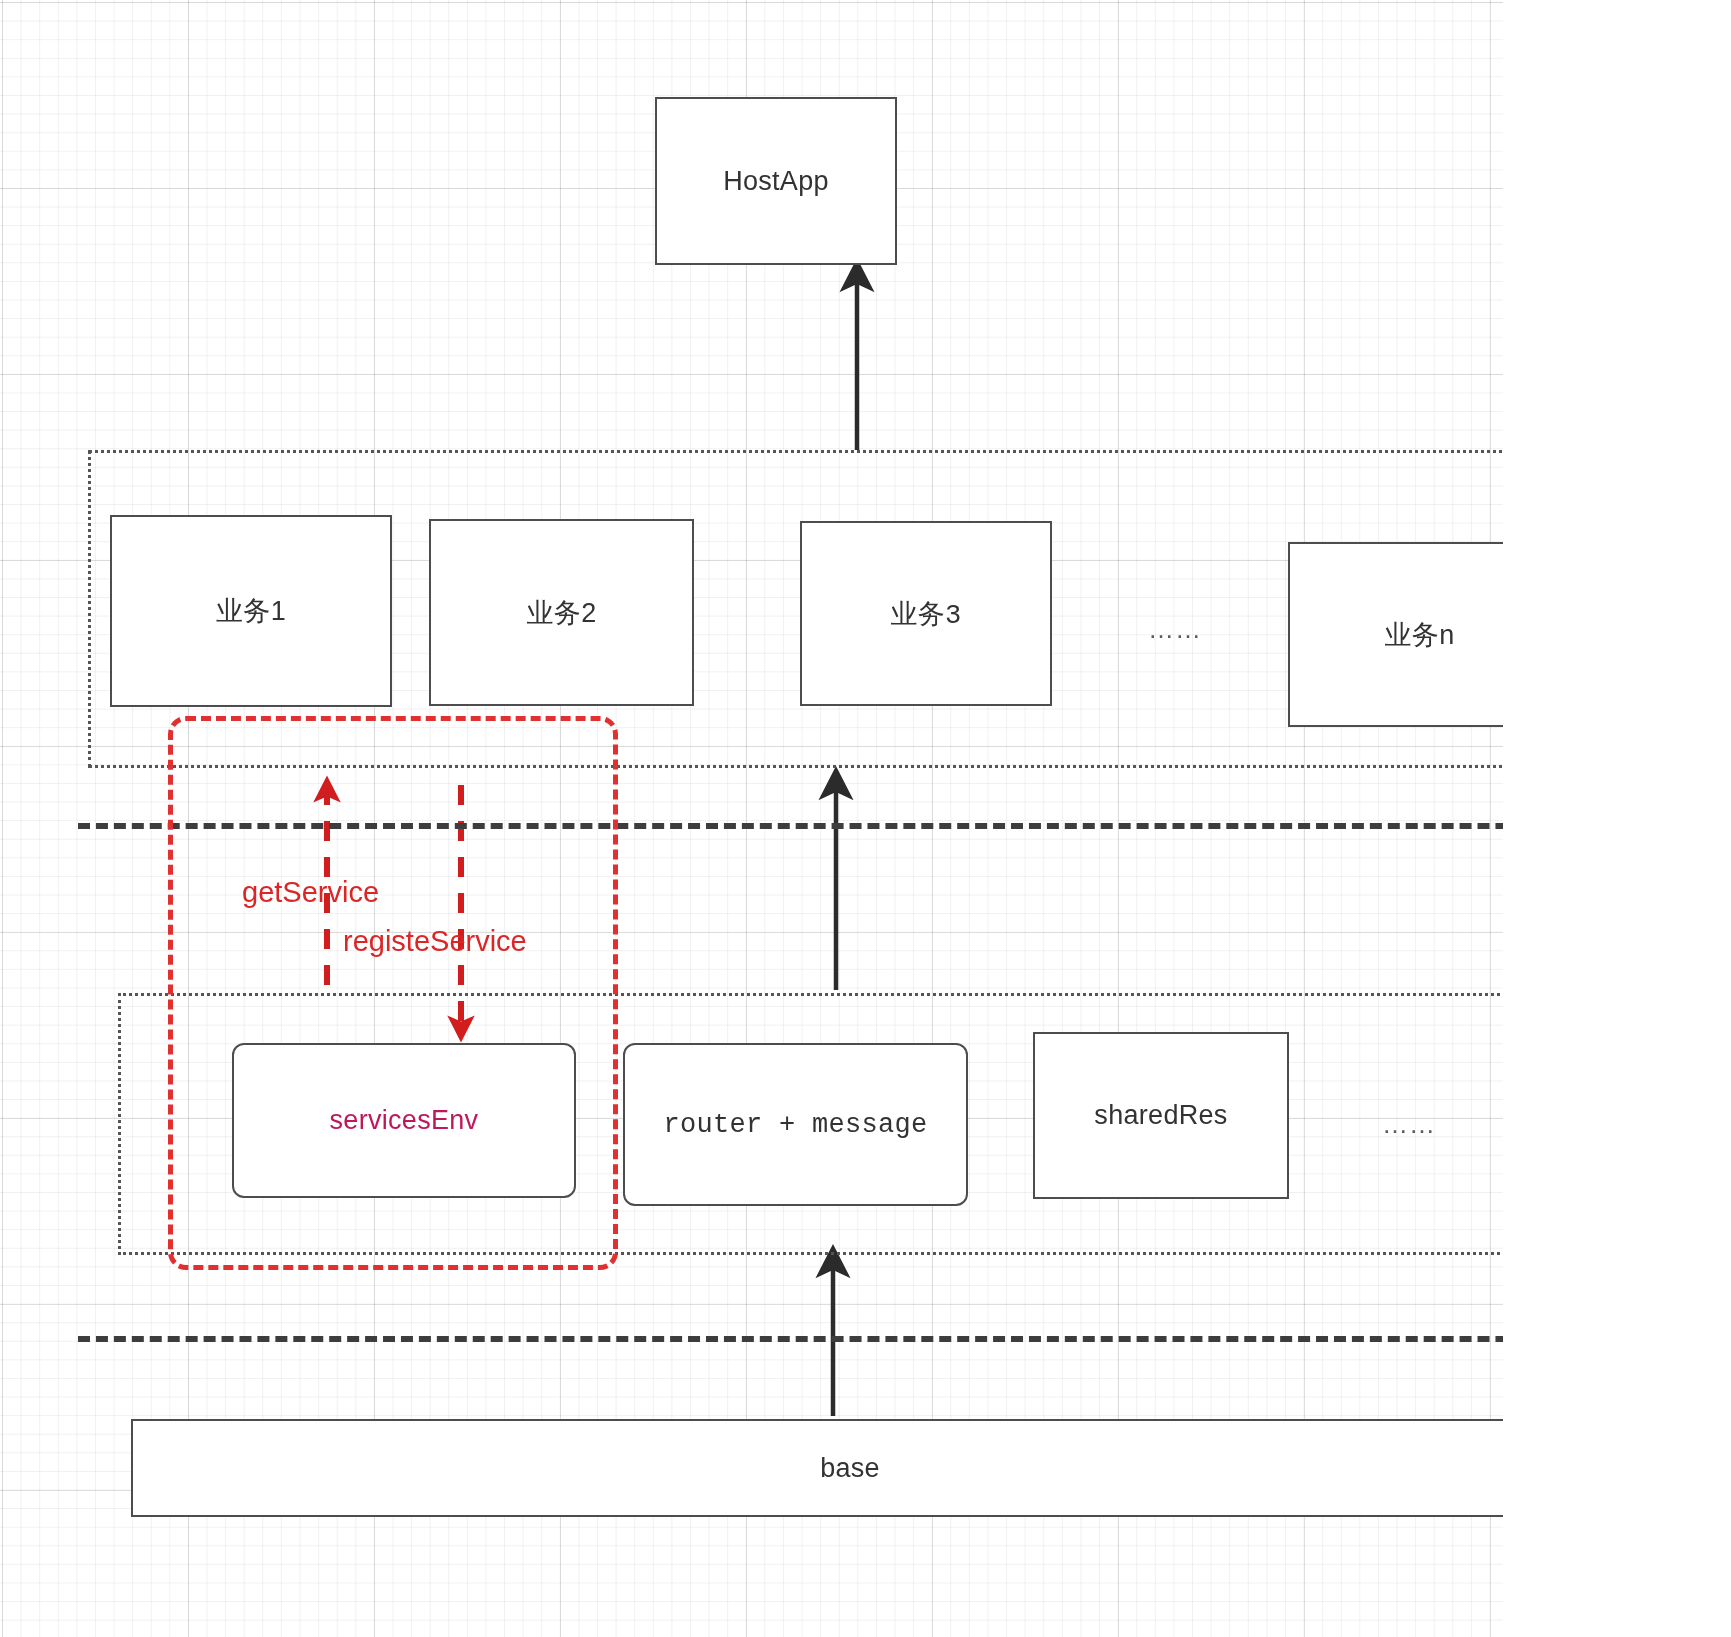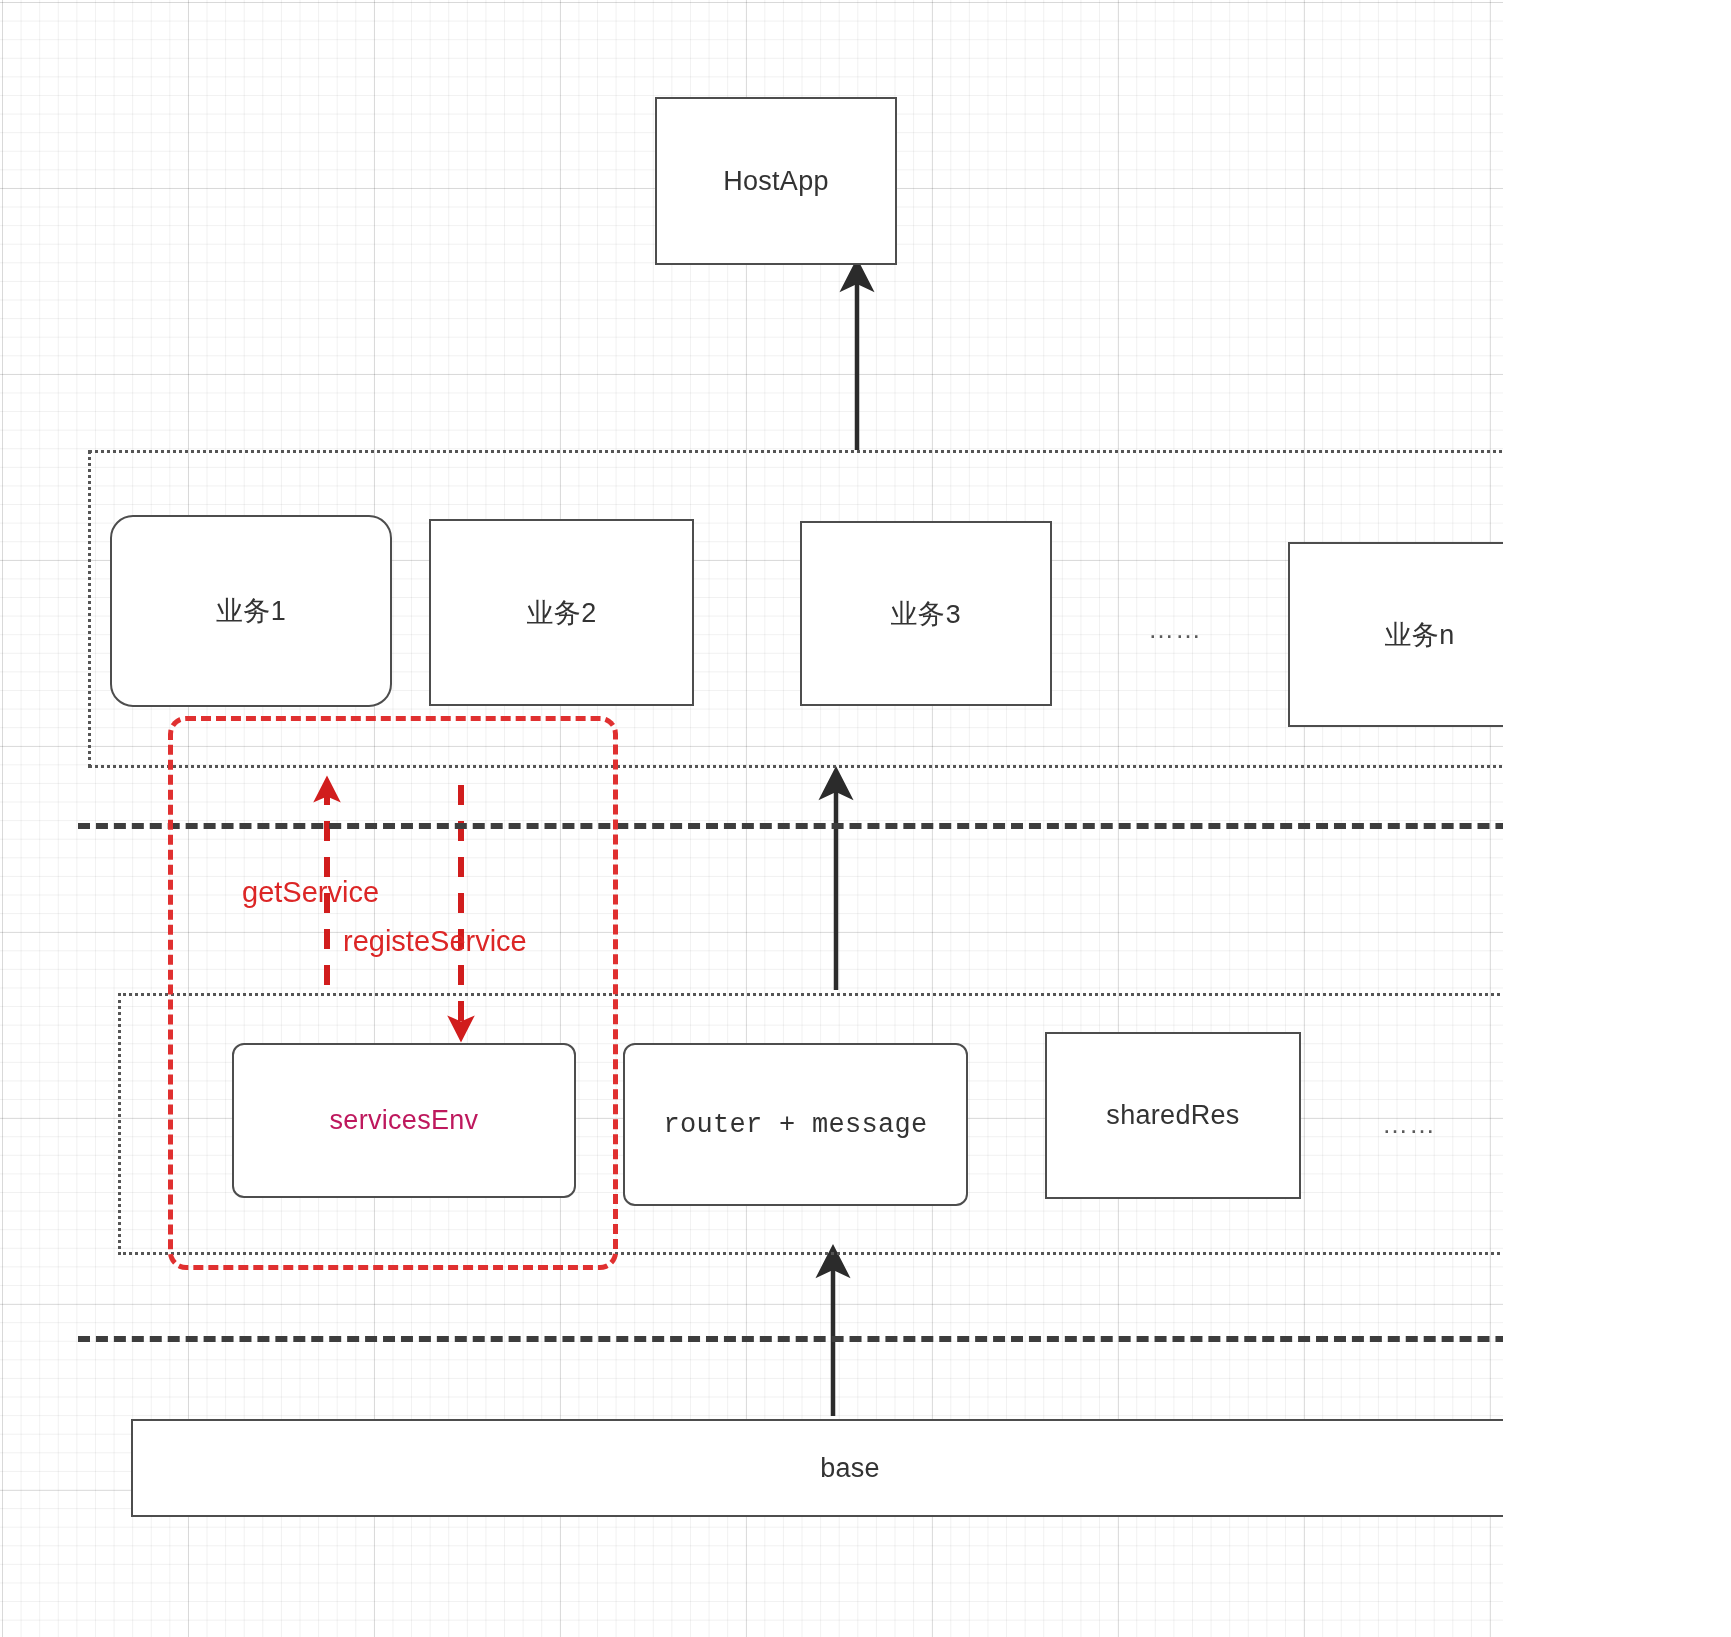--- a/index.html
+++ b/index.html
@@ -117,21 +117,21 @@
 
     <line x1="461" y1="785" x2="461" y2="1028" stroke="#d11d1d" stroke-width="6" stroke-dasharray="20,16" marker-end="url(#ah-red)"></line>
   </svg>
 
   <div class="node" style="left:655px; top:97px; width:242px; height:168px;">
     <span>HostApp</span>
   </div>
 
   <div class="group-dotted" style="left:88px; top:450px; width:1530px; height:318px;"></div>
 
-  <div class="node" style="left:110px; top:515px; width:282px; height:192px;border-radius:23px;">
+  <div class="node" style="left:110px; top:515px; width:282px; height:192px;">
     <span>业务1</span>
   </div>
 
   <div class="node" style="left:429px; top:519px; width:265px; height:187px;">
     <span>业务2</span>
   </div>
 
   <div class="node" style="left:800px; top:521px; width:252px; height:185px;font-family:Liberation Mono, monospace;">
     <span>业务3</span>
   </div>
@@ -147,21 +147,21 @@
   <div class="group-dotted" style="left:118px; top:993px; width:1430px; height:262px;"></div>
 
   <div class="node rounded" style="left:232px; top:1043px; width:344px; height:155px; color:#be185d;text-align:right;">
     <span>servicesEnv</span>
   </div>
 
   <div class="node rounded" style="left:623px; top:1043px; width:345px; height:163px;font-family:Liberation Mono, monospace;">
     <span>router + message</span>
   </div>
 
-  <div class="node" style="left:1033px; top:1032px; width:256px; height:167px;margin-left:12px;">
+  <div class="node" style="left:1033px; top:1032px; width:256px; height:167px;">
     <span>sharedRes</span>
   </div>
 
   <div class="ellipsis" style="left:1382px; top:1109px;">……</div>
 
   <div class="red-region" style="left:168px; top:716px; width:450px; height:554px;"></div>
 
   <div class="red-label" style="left:242px; top:876px;">getService</div>
 
   <div class="red-label" style="left:343px; top:925px;">registeService</div>

